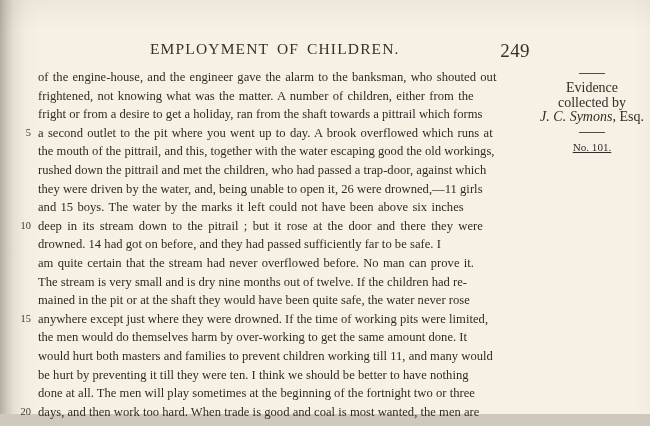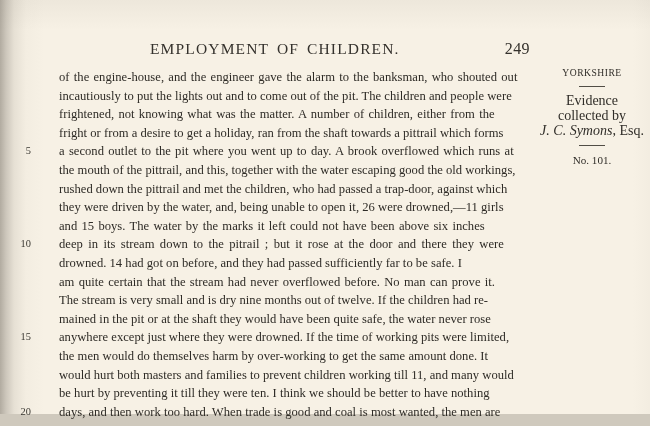--- a/index.html
+++ b/index.html
@@ -52,21 +52,21 @@
     font-size: 15.5px;
     letter-spacing: 1.15px;
     word-spacing: 3px;
     color: #34312c;
     white-space: nowrap;
   }
   #page-number {
     position: absolute;
     right: 0;
     top: 0;
-    font-size: 16px;
+    font-size: 19px;
     letter-spacing: 0.4px;
     color: #34312c;
   }
 
   
   #body-col {
     position: absolute;
     left: 38px;
     top: 68px;
     width: 484px;
@@ -84,21 +84,20 @@
     left: -25px;
     top: 0;
     width: 18px;
     text-align: right;
     font-size: 10.4px;
     line-height: 18.6px;
     color: #3a3832;
   }
   .ltext {
     display: block;
-    margin-left: 21px;
   }
   
   .j { letter-spacing: 0.02px; }
   .w0 { word-spacing: 0px; }
   .w1 { word-spacing: 1.1px; }
   .w2 { word-spacing: 2.2px; }
 
   
   #margin-note {
     position: absolute;
@@ -122,40 +121,38 @@
     margin: 7px auto 7px auto;
   }
   .note-line {
     font-size: 14px;
     line-height: 14.6px;
   }
   .note-italic { font-style: italic; }
   .note-num {
     font-size: 11.1px;
     line-height: 14.6px;
+    text-decoration: underline;
   }
 </style>
 </head>
 <body>
 
 <div id="page">
 
   <div id="running-head">
     <div id="head-title">EMPLOYMENT OF CHILDREN.</div>
     <div id="page-number">249</div>
   </div>
 
   <div id="body-col">
       <div class="textline">
         <span class="ltext j w1">of the engine-house, and the engineer gave  the alarm  to the banksman,  who  shouted out</span>
       </div>
       <div class="textline">
-        <span class="ltext j w0">incautiously to put the lights out and to come out of the pit.  The children and people were</span>
-      </div>
-      <div class="textline">
         <span class="ltext j w1">frightened, not knowing what  was  the  matter.    A  number  of  children,  either  from  the</span>
       </div>
       <div class="textline">
         <span class="ltext j w0">fright or from a desire to get a holiday, ran from the shaft towards a pittrail which forms</span>
       </div>
       <div class="textline">
         <span class="lineno">5</span>
         <span class="ltext j w1">a second outlet to the pit where you went up to day.   A  brook  overflowed  which  runs at</span>
       </div>
       <div class="textline">
@@ -193,27 +190,29 @@
       <div class="textline">
         <span class="ltext j w0">the men  would  do themselves harm  by over-working to get  the  same amount done.    It</span>
       </div>
       <div class="textline">
         <span class="ltext j w0">would hurt both masters and families to prevent children working till 11, and many would</span>
       </div>
       <div class="textline">
         <span class="ltext j w0">be hurt by preventing it till they were ten.   I think  we should be better  to have nothing</span>
       </div>
       <div class="textline">
+        <span class="ltext j w0">done at all.   The men will play sometimes at the beginning of the fortnight two or three</span>
+      </div>
+      <div class="textline">
         <span class="lineno">20</span>
         <span class="ltext j w0">days, and then work too hard.   When trade is good and coal is most wanted, the men are</span>
       </div>
     </div>
 
   <div id="margin-note">
-    <div class="note-smallcaps">Yorkshire</div>
     <div class="note-rule"></div>
     <div class="note-line">Evidence</div>
     <div class="note-line">collected by</div>
     <div class="note-line"><span class="note-italic">J. C. Symons</span><span>, Esq.</span></div>
     <div class="note-rule"></div>
     <div class="note-num">No. 101.</div>
   </div>
 
 </div>
 

